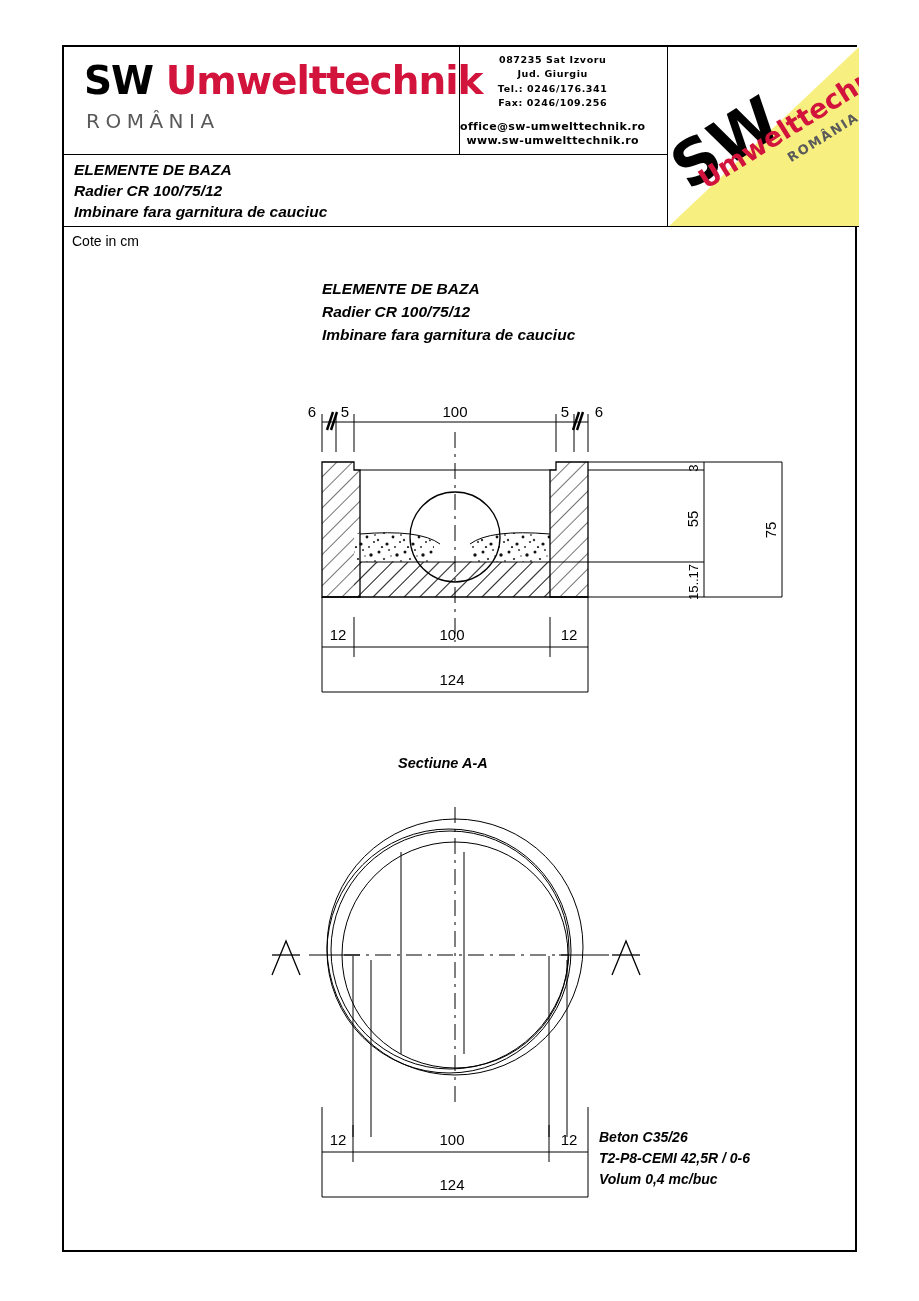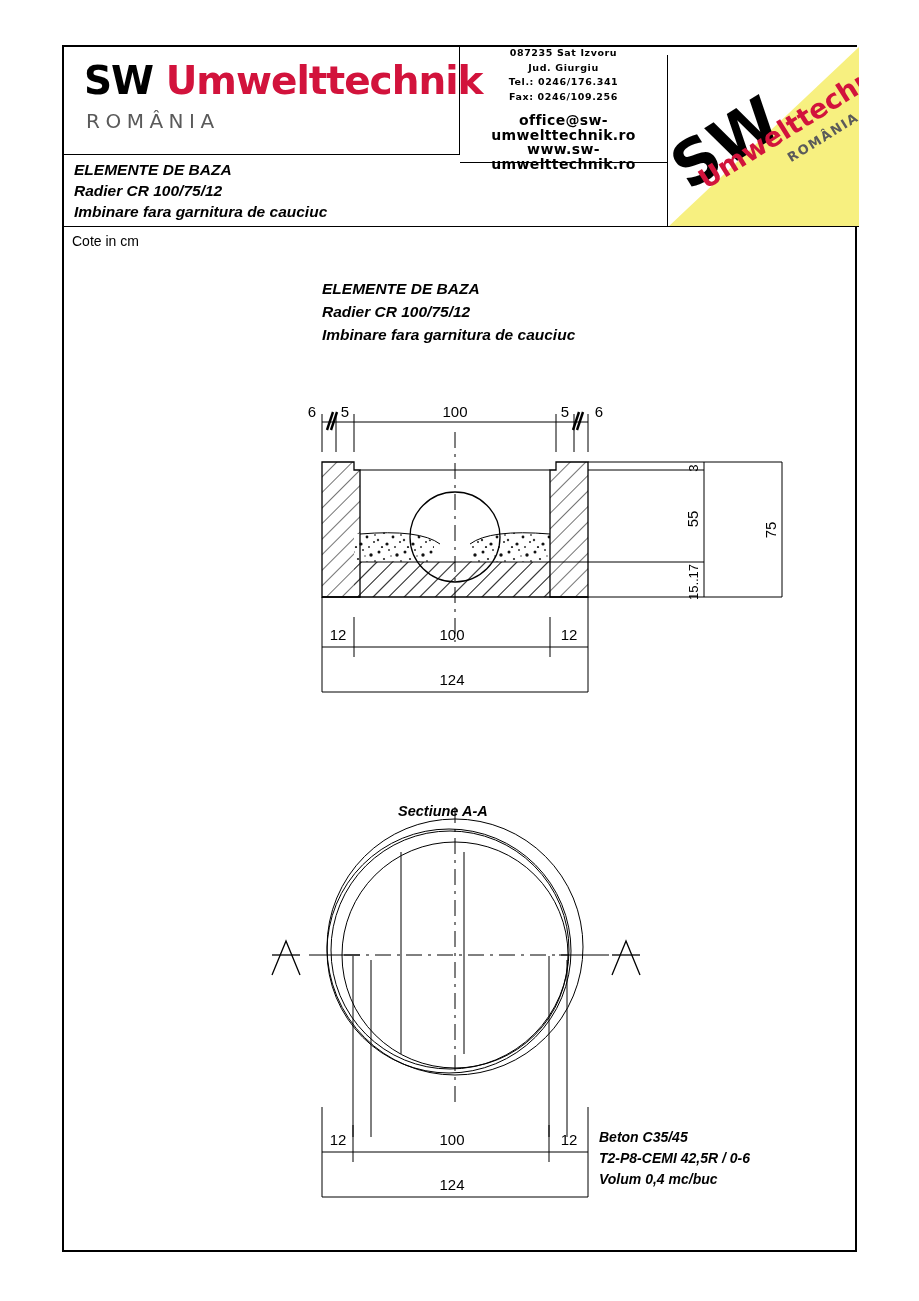--- a/index.html
+++ b/index.html
@@ -3,42 +3,42 @@
 <meta charset="utf-8">
 <style>
   html,body{margin:0;padding:0;background:#ffffff;}
   body{width:919px;height:1301px;font-family:"Liberation Sans",sans-serif;position:relative;overflow:hidden;}
 
   .sheet{position:absolute;left:62px;top:45px;width:795px;height:1207px;border:2px solid #000;box-sizing:border-box;background:#fff;}
 
   
   .hdr{position:absolute;left:0;top:0;width:100%;height:180px;}
   .hdr-logo{position:absolute;left:0;top:0;width:396px;height:108px;border-right:1.5px solid #000;border-bottom:1.5px solid #000;box-sizing:border-box;}
-  .hdr-contact{position:absolute;left:396px;top:0;width:208px;height:108px;border-right:1.5px solid #000;border-bottom:1.5px solid #000;box-sizing:border-box;display:flex;align-items:center;margin-top:8px;}
+  .hdr-contact{position:absolute;left:396px;top:0;width:208px;height:108px;border-right:1.5px solid #000;border-bottom:1.5px solid #000;box-sizing:border-box;display:flex;align-items:center;}
   .hdr-title{position:absolute;left:0;top:108px;width:604px;height:72px;border-right:1.5px solid #000;border-bottom:1.5px solid #000;box-sizing:border-box;padding:4px 0 0 10px;}
   .hdr-badge{position:absolute;left:604px;top:0;width:191px;height:180px;border-bottom:1.5px solid #000;box-sizing:border-box;overflow:hidden;}
 
   .logo-main{position:absolute;left:20px;top:14px;font-size:39px;font-weight:bold;letter-spacing:-1px;line-height:1;font-family:"DejaVu Sans",sans-serif;}
   .logo-sw{color:#000;}
   .logo-um{color:#d2133c;}
   .logo-ro{position:absolute;left:22px;top:62px;font-size:20px;letter-spacing:5.5px;color:#5a5a5a;font-weight:500;font-family:"DejaVu Sans",sans-serif;}
 
   .contact{text-align:center;font-size:9.5px;font-weight:bold;line-height:14.5px;letter-spacing:.6px;color:#000;font-family:"DejaVu Sans",sans-serif;}
   .contact .gap{height:9px;}
-  .contact .mail{font-size:14px;letter-spacing:.35px;}
+  .contact .mail{font-size:11px;letter-spacing:.35px;}
 
   .t-line{font-size:15.5px;font-style:italic;font-weight:bold;line-height:21px;color:#000;}
 
   .cote{position:absolute;left:8px;top:186px;font-size:14px;color:#000;}
 
   
   .draw{position:absolute;left:0;top:180px;width:795px;height:1027px;}
   .dtitle{position:absolute;left:258px;top:50px;}
   .dtitle div{font-size:15.5px;font-style:italic;font-weight:bold;line-height:23px;}
-  .sect-lbl{position:absolute;left:334px;top:528px;font-size:14.5px;font-style:italic;font-weight:bold;margin-top:48px;}
+  .sect-lbl{position:absolute;left:334px;top:528px;font-size:14.5px;font-style:italic;font-weight:bold;}
   .beton{position:absolute;left:535px;top:900px;}
   .beton div{font-size:14px;font-style:italic;font-weight:bold;line-height:21px;white-space:nowrap;}
 
   svg{display:block;}
   .ln{stroke:#000;fill:none;}
   .thin{stroke-width:1;}
   .med{stroke-width:1.3;}
   .dim{stroke:#000;stroke-width:1;fill:none;}
   .ctr{stroke:#000;stroke-width:1;fill:none;stroke-dasharray:16 6 3 6;}
   .dimtxt{font-family:"Liberation Sans",sans-serif;font-size:15px;fill:#000;}
@@ -226,19 +226,19 @@
       </g>
       <line class="dim" x1="258" y1="345" x2="524" y2="345"></line>
       <text class="dimtxt" x="274" y="338" text-anchor="middle">12</text>
       <text class="dimtxt" x="388" y="338" text-anchor="middle">100</text>
       <text class="dimtxt" x="505" y="338" text-anchor="middle">12</text>
       <line class="dim" x1="258" y1="390" x2="524" y2="390"></line>
       <text class="dimtxt" x="388" y="383" text-anchor="middle">124</text>
     </svg>
 
     <div class="beton">
-      <div>Beton C35/45</div>
+      <div>Beton C35/26</div>
       <div>T2-P8-CEMI 42,5R / 0-6</div>
       <div>Volum 0,4 mc/buc</div>
     </div>
 
   </div>
 </div>
 
 </body></html>

